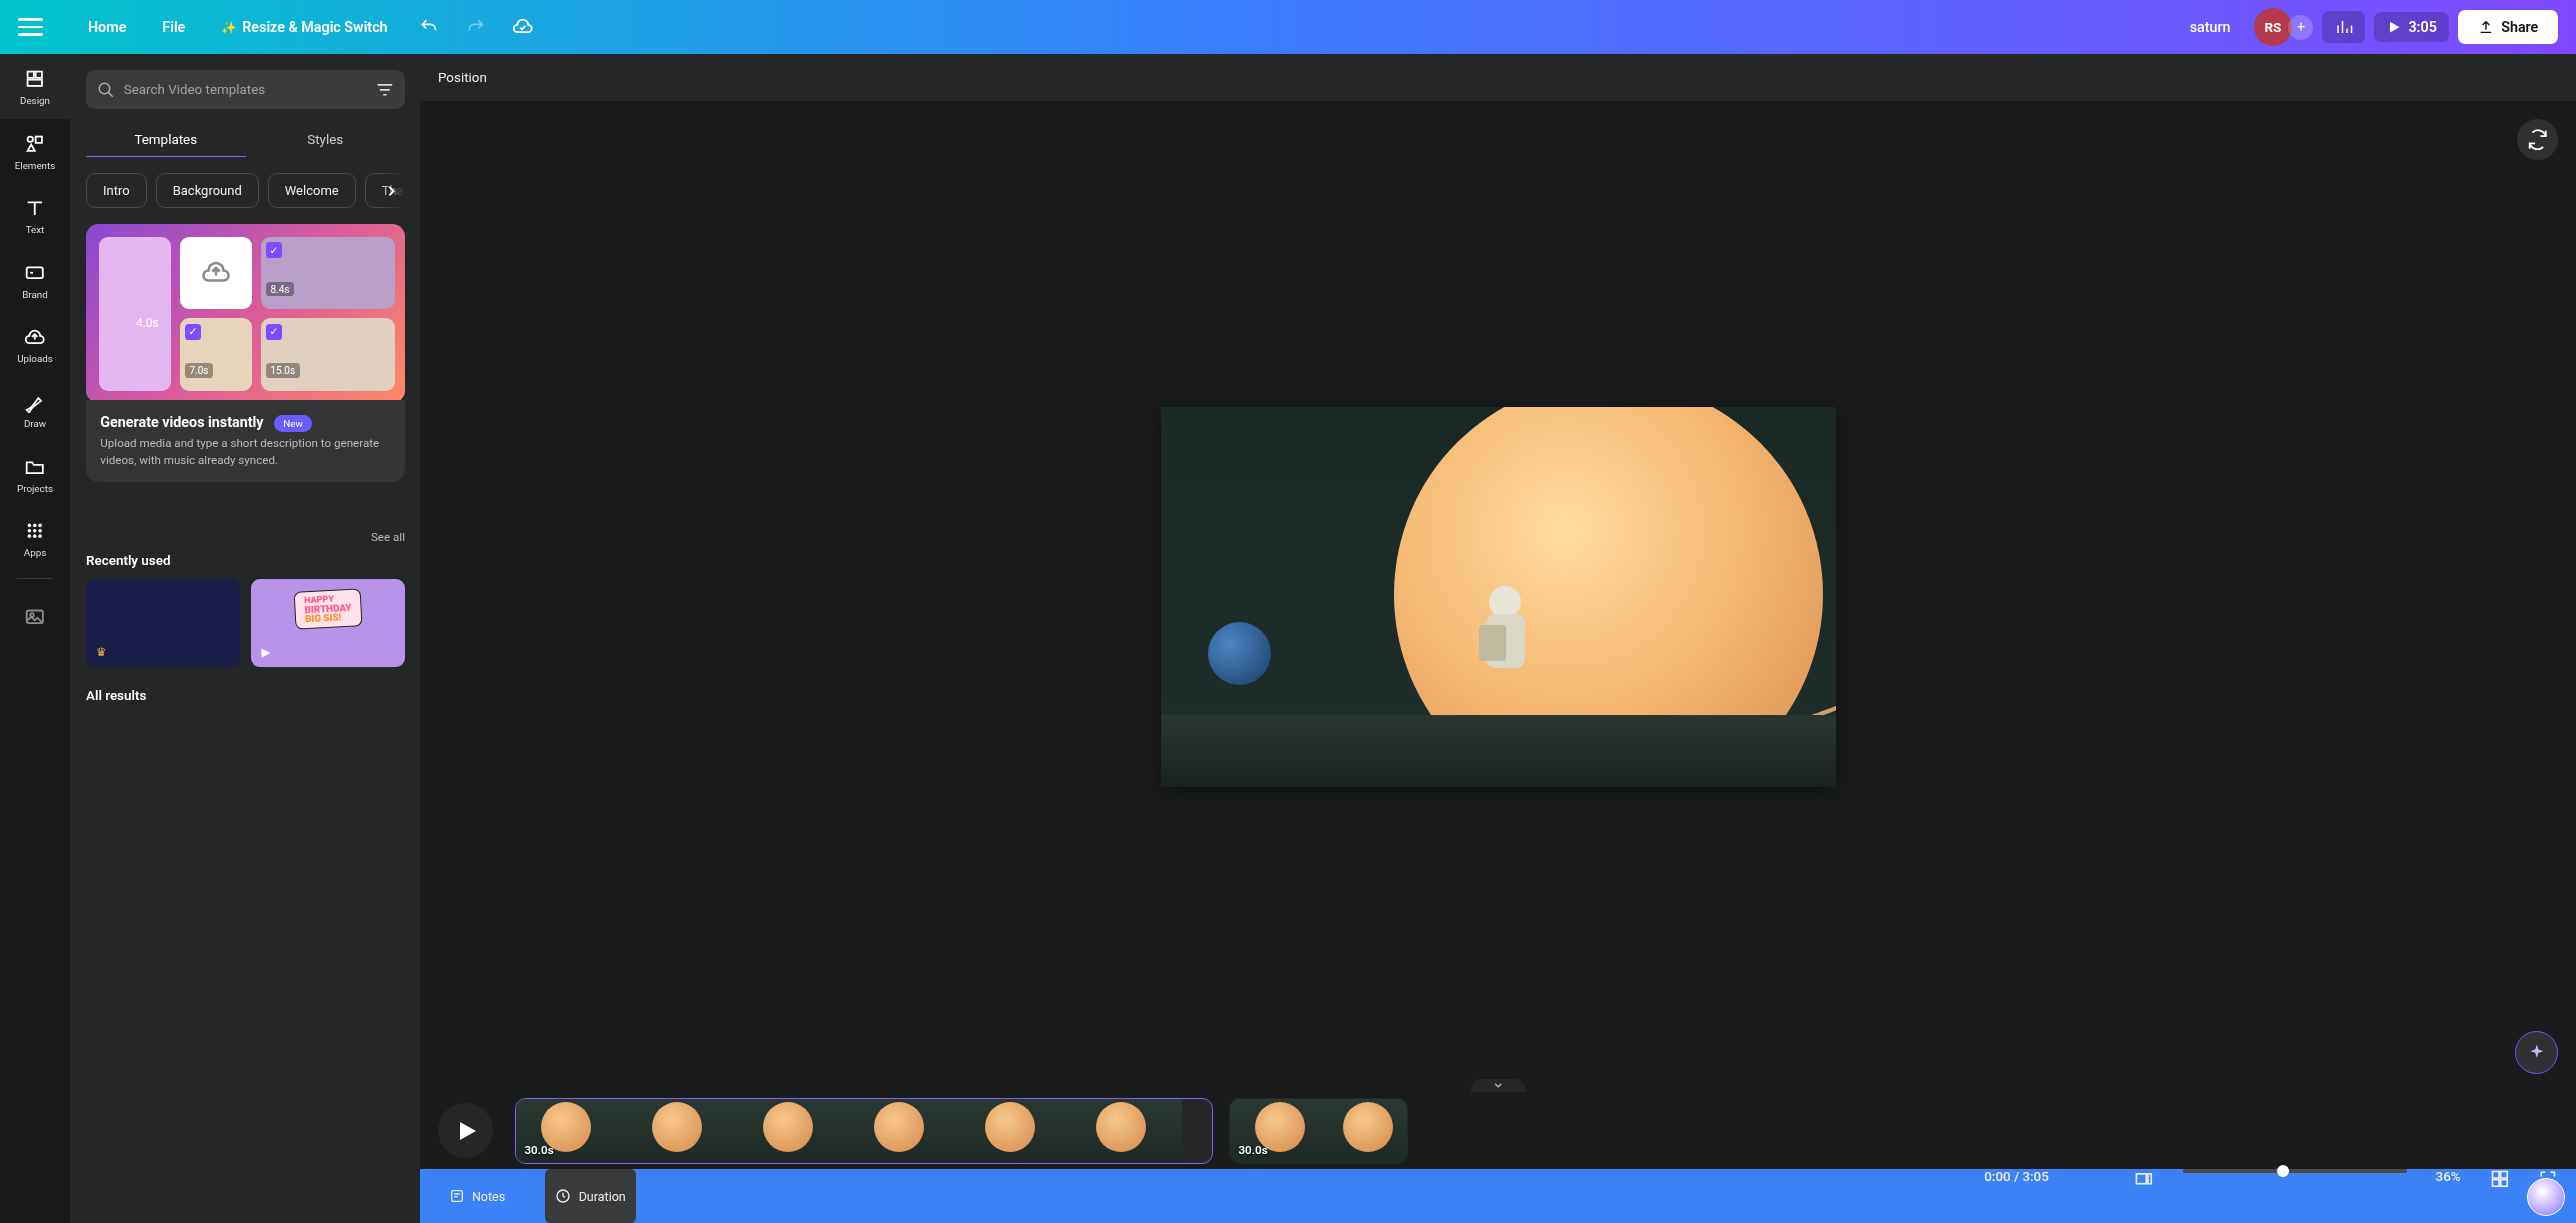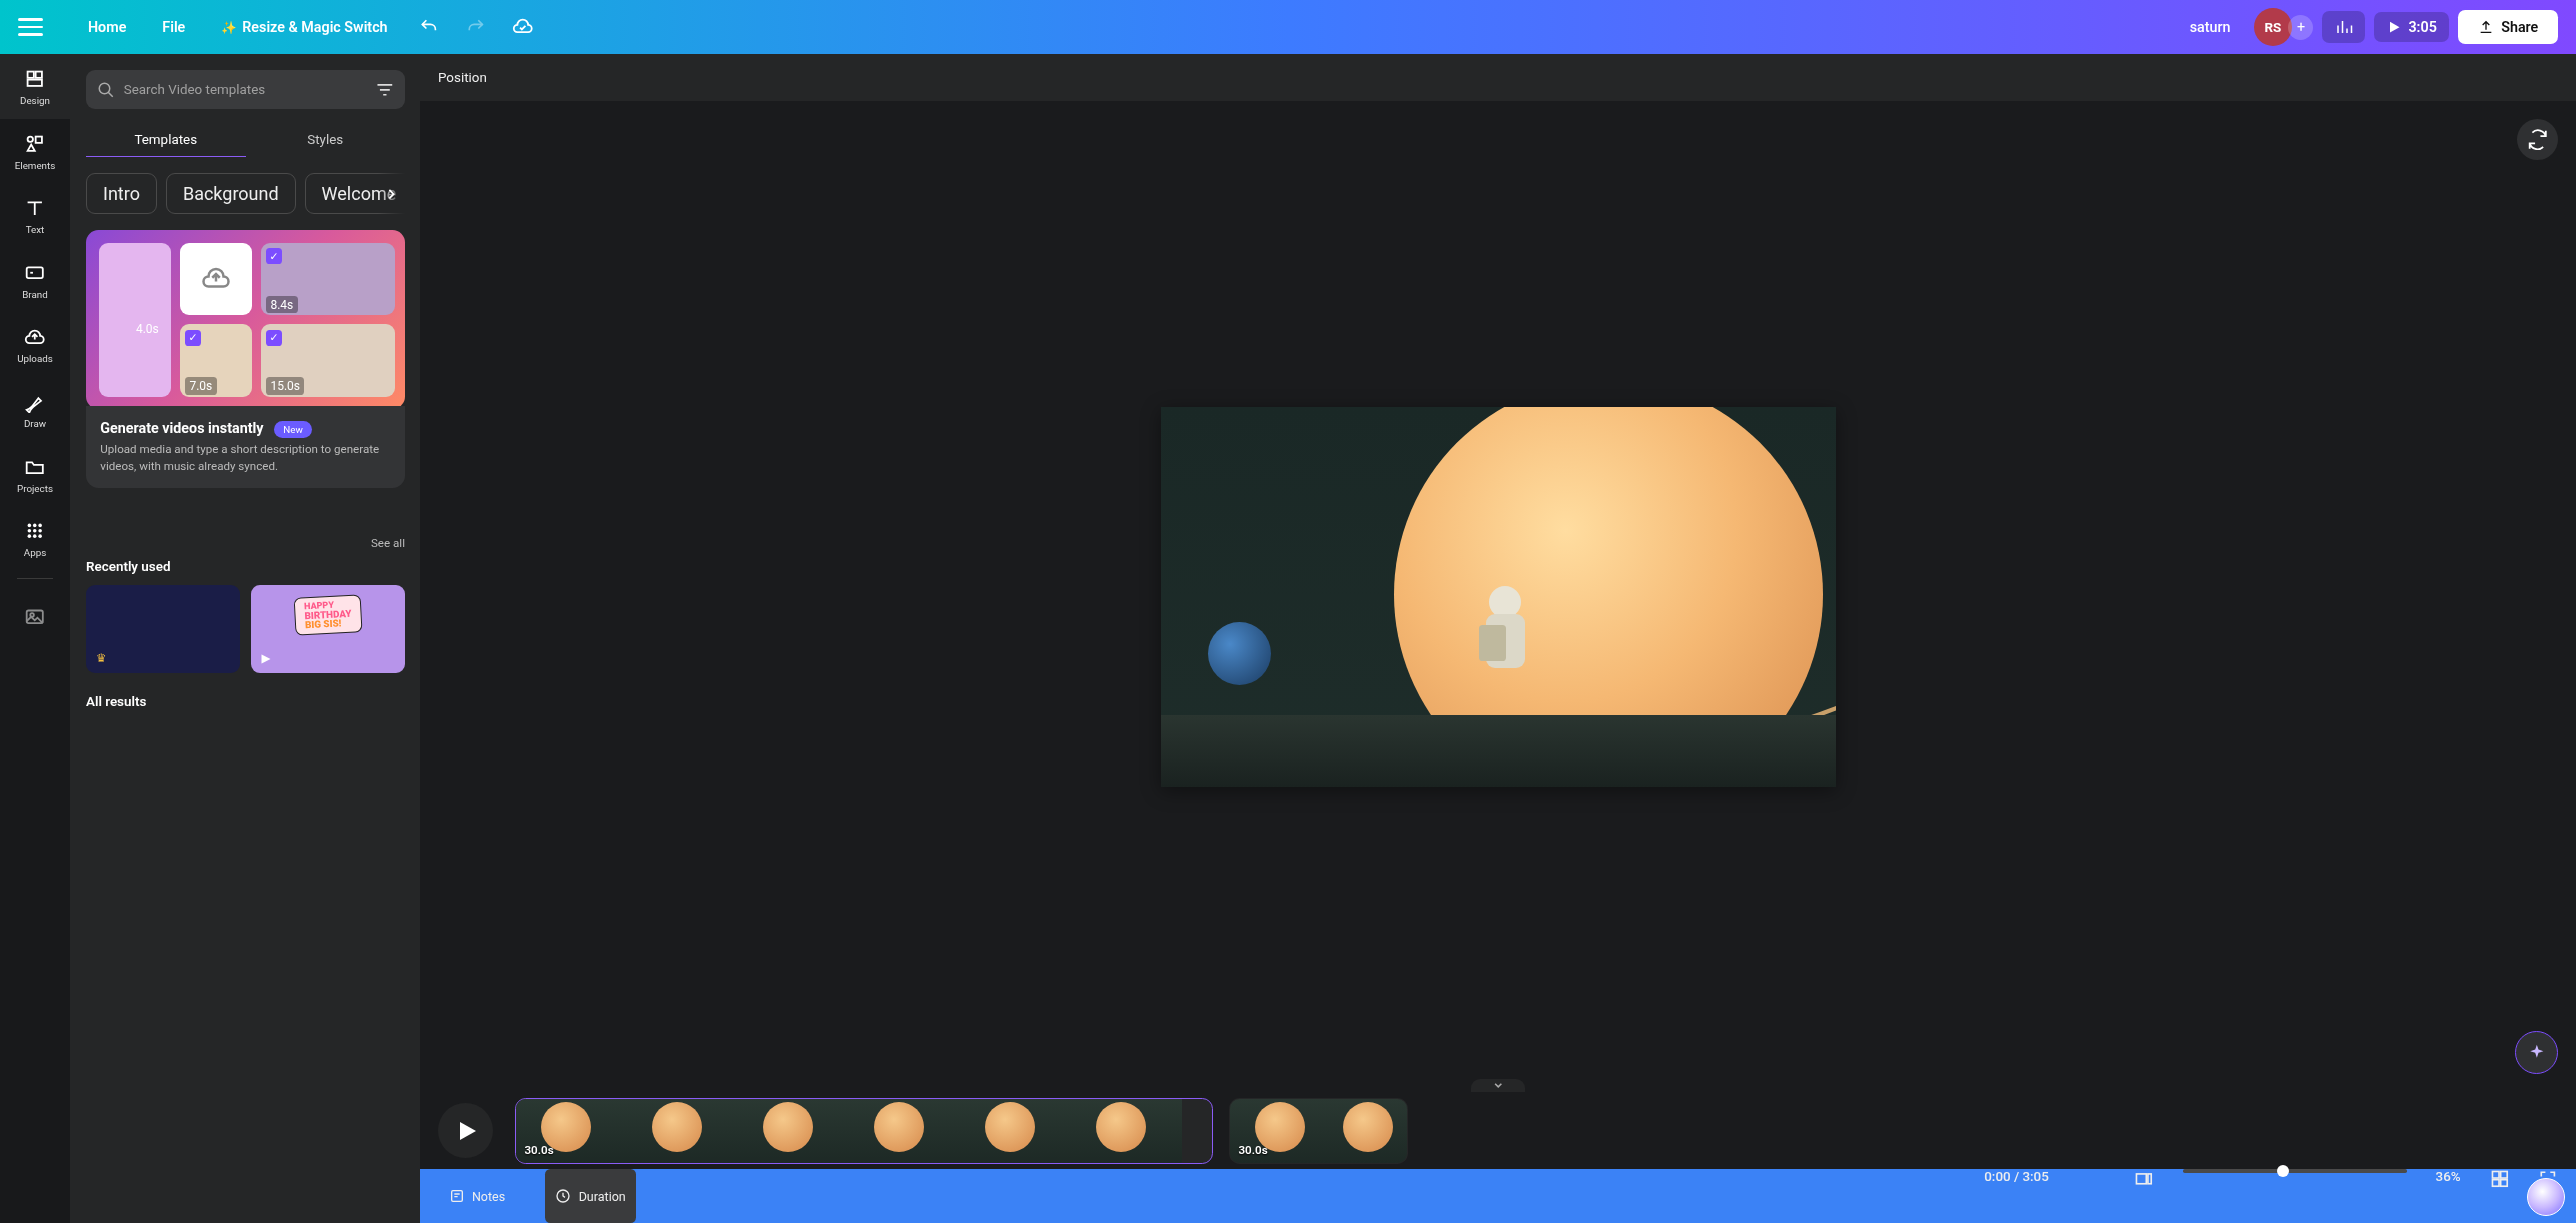--- a/index.html
+++ b/index.html
@@ -31,29 +31,29 @@
 .panel { position:absolute; left:70px; top:54px; width:351px; bottom:0; background:#252627; padding:16px; overflow:hidden; }
 .panel-handle { position:absolute; left:420px; top:50%; width:12.5px; height:81px; background:#252627; border-radius:0 9px 9px 0; display:flex; align-items:center; justify-content:center; cursor:pointer; }
 .panel-handle::before { content:""; border:5.4px solid transparent; border-right-color:#888; margin-right:3.6px; }
 .search { background:#3a3b3d; border-radius:9px; height:39px; display:flex; align-items:center; padding:0 10.7px; gap:9px; }
 .search input { background:none; border:none; color:#fff; font-size:13.4px; flex:1; outline:none; }
 .search input::placeholder { color:#a0a0a0; }
 .tabs { display:flex; margin-top:14.3px; }
 .tab { flex:1; text-align:center; padding:9px; font-size:13.4px; color:#ccc; cursor:pointer; border-bottom:1.8px solid transparent; }
 .tab.active { color:#fff; border-bottom-color:#8b5cf6; }
 .chips { display:flex; gap:9px; margin-top:16px; overflow:hidden; position:relative; }
-.chip { border:0.9px solid #4a4a4a; border-radius:9px; padding:9px 16px; font-size:18px; color:#eee; cursor:pointer; white-space:nowrap; }
+.chip { border:0.9px solid #4a4a4a; border-radius:9px; padding:9px 16px; font-size:13px; color:#eee; cursor:pointer; white-space:nowrap; }
 .chips-next { position:absolute; right:0; top:0; bottom:0; width:27px; display:flex; align-items:center; justify-content:center; background:linear-gradient(90deg,transparent,#252627); }
 
 .promo { margin-top:16px; background:linear-gradient(135deg,#8949d6,#d85a9c,#ff8a65); border-radius:12.5px; height:179px; padding:12.5px; display:grid; grid-template-columns:72px 72px 134px; grid-template-rows:1fr 1fr; gap:9px; }
 .promo-tile { background:#d9a8e8; border-radius:9px; position:relative; overflow:hidden; }
 .promo-tile.upload { background:#fff; display:flex; align-items:center; justify-content:center; color:#888; }
 .big-tile { grid-row:1/3; background:#e4b6ef; }
 .check { position:absolute; top:5.4px; left:5.4px; width:16px; height:16px; background:#7c4dff; border-radius:3.6px; display:flex; align-items:center; justify-content:center; font-size:10.7px; color:#fff; }
-.dur { position:absolute; bottom:2px; left:5.4px; background:rgba(0,0,0,0.35); color:#fff; font-size:12px; padding:1.8px 4.5px; border-radius:3.6px; }
+.dur { position:absolute; bottom:13px; left:5.4px; background:rgba(0,0,0,0.35); color:#fff; font-size:10px; padding:1.8px 4.5px; border-radius:3.6px; }
 .promo-info { margin-top:12.5px; background:#333436; border-radius:0 0 12.5px 12.5px; padding:14.3px; margin-top:-3.6px; }
 .promo-info h4 { font-size:14.3px; display:inline; }
 .badge-new { background:#6b5cff; color:#fff; font-size:9.8px; padding:2.7px 9px; border-radius:894px; margin-left:7.2px; }
 .promo-info p { font-size:11.6px; color:#bbb; margin-top:5.4px; line-height:1.4; }
 
 .section-head { display:flex; justify-content:space-between; align-items:center; margin-top:23px; }
 .section-head h5 { font-size:13.4px; font-weight:600;margin-top:48px; }
 .section-head a { font-size:11.6px; color:#bbb; cursor:pointer; }
 .thumbs { display:flex; gap:10.7px; margin-top:10.7px; }
 .thumb { flex:1; height:88px; border-radius:9px; background:#1a1d47; position:relative; overflow:hidden; }

